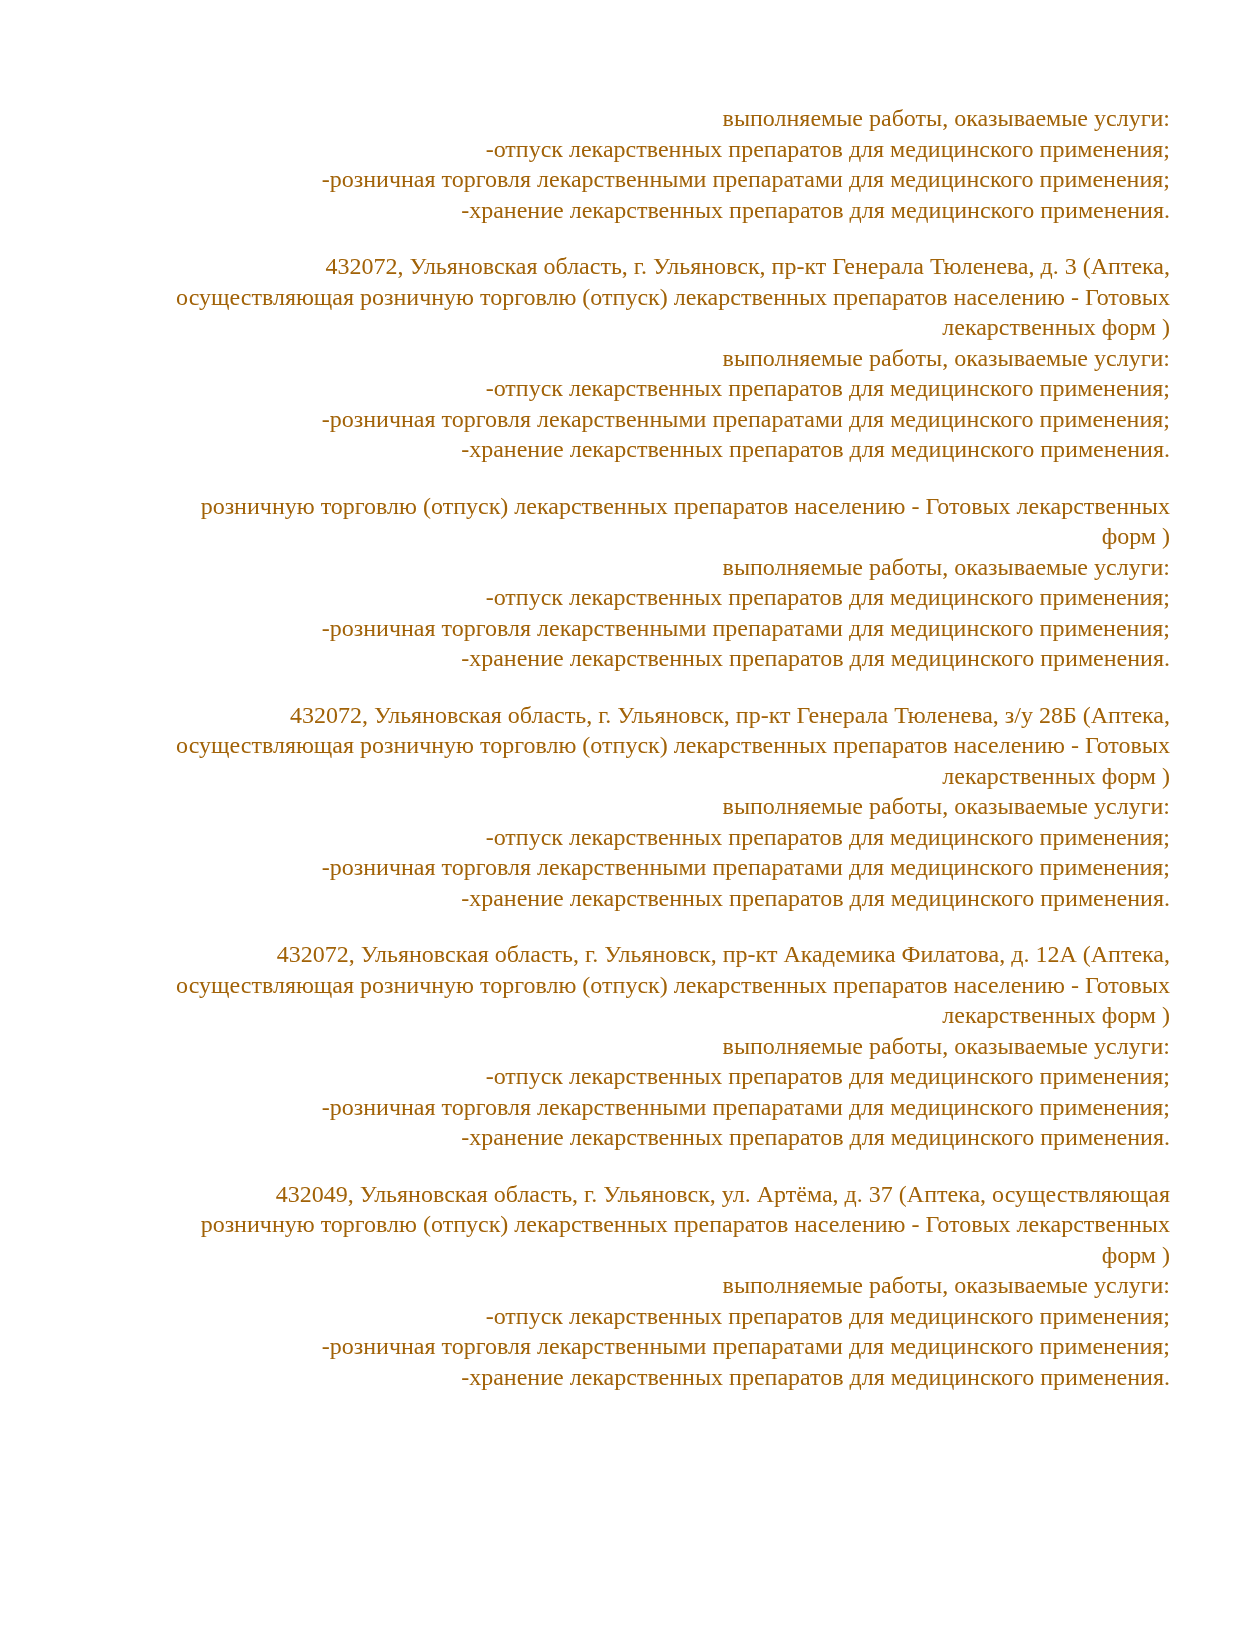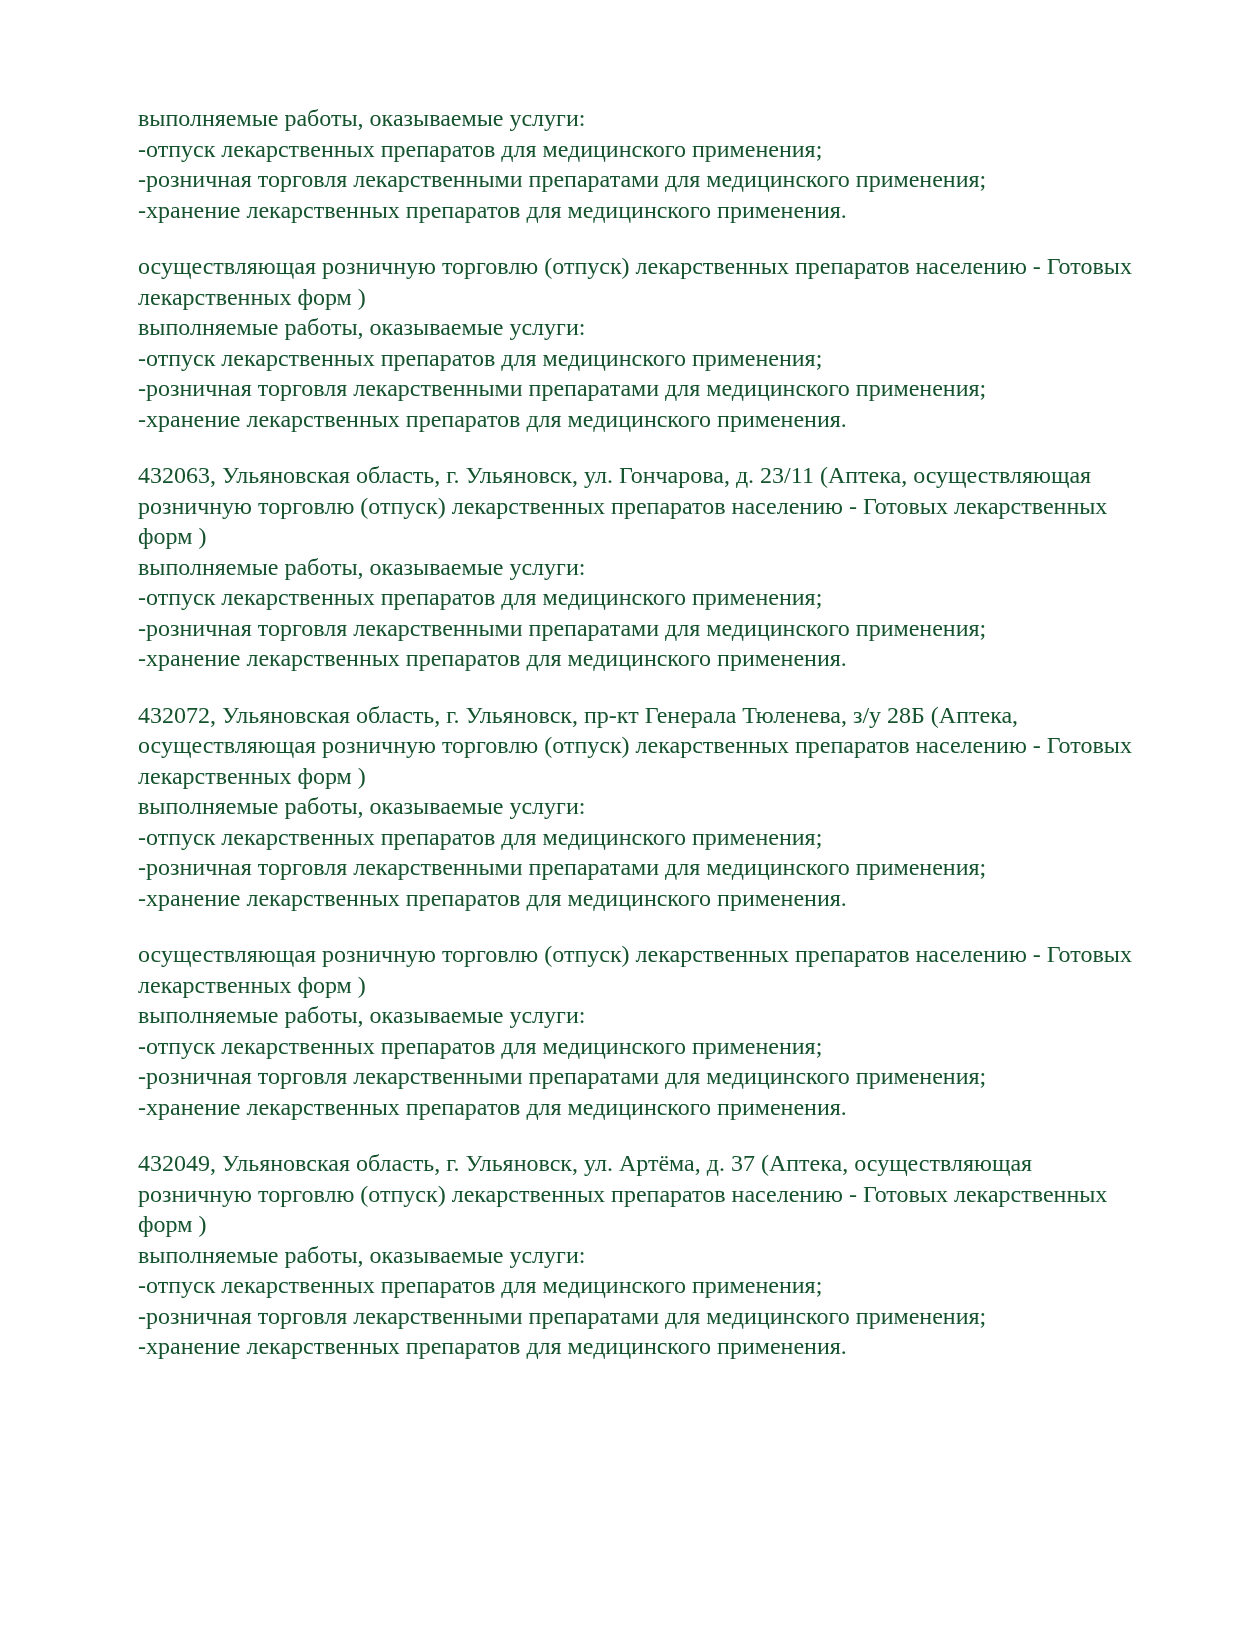--- a/index.html
+++ b/index.html
@@ -27,54 +27,55 @@
   .para {
     margin: 0 0 26px 0;
   }
   .line {
     white-space: pre;
   }
 </style>
 </head>
 <body style="background: rgb(255, 255, 255);">
 
-<main class="page" style="background: rgb(255, 255, 255); color: #14532d;">
+<main class="page" style="background: rgb(255, 255, 255); color: #a16207; text-align: right;">
   <section class="para">
       <div class="line">выполняемые работы, оказываемые услуги:</div>
       <div class="line">-отпуск лекарственных препаратов для медицинского применения;</div>
       <div class="line">-розничная торговля лекарственными препаратами для медицинского применения;</div>
       <div class="line">-хранение лекарственных препаратов для медицинского применения.</div>
     </section>
   <section class="para">
+      <div class="line">432072, Ульяновская область, г. Ульяновск, пр-кт Генерала Тюленева, д. 3 (Аптека,</div>
       <div class="line">осуществляющая розничную торговлю (отпуск) лекарственных препаратов населению - Готовых</div>
       <div class="line">лекарственных форм )</div>
       <div class="line">выполняемые работы, оказываемые услуги:</div>
       <div class="line">-отпуск лекарственных препаратов для медицинского применения;</div>
       <div class="line">-розничная торговля лекарственными препаратами для медицинского применения;</div>
       <div class="line">-хранение лекарственных препаратов для медицинского применения.</div>
     </section>
   <section class="para">
-      <div class="line">432063, Ульяновская область, г. Ульяновск, ул. Гончарова, д. 23/11 (Аптека, осуществляющая</div>
       <div class="line">розничную торговлю (отпуск) лекарственных препаратов населению - Готовых лекарственных</div>
       <div class="line">форм )</div>
       <div class="line">выполняемые работы, оказываемые услуги:</div>
       <div class="line">-отпуск лекарственных препаратов для медицинского применения;</div>
       <div class="line">-розничная торговля лекарственными препаратами для медицинского применения;</div>
       <div class="line">-хранение лекарственных препаратов для медицинского применения.</div>
     </section>
   <section class="para">
       <div class="line">432072, Ульяновская область, г. Ульяновск, пр-кт Генерала Тюленева, з/у 28Б (Аптека,</div>
       <div class="line">осуществляющая розничную торговлю (отпуск) лекарственных препаратов населению - Готовых</div>
       <div class="line">лекарственных форм )</div>
       <div class="line">выполняемые работы, оказываемые услуги:</div>
       <div class="line">-отпуск лекарственных препаратов для медицинского применения;</div>
       <div class="line">-розничная торговля лекарственными препаратами для медицинского применения;</div>
       <div class="line">-хранение лекарственных препаратов для медицинского применения.</div>
     </section>
   <section class="para">
+      <div class="line">432072, Ульяновская область, г. Ульяновск, пр-кт Академика Филатова, д. 12А (Аптека,</div>
       <div class="line">осуществляющая розничную торговлю (отпуск) лекарственных препаратов населению - Готовых</div>
       <div class="line">лекарственных форм )</div>
       <div class="line">выполняемые работы, оказываемые услуги:</div>
       <div class="line">-отпуск лекарственных препаратов для медицинского применения;</div>
       <div class="line">-розничная торговля лекарственными препаратами для медицинского применения;</div>
       <div class="line">-хранение лекарственных препаратов для медицинского применения.</div>
     </section>
   <section class="para">
       <div class="line">432049, Ульяновская область, г. Ульяновск, ул. Артёма, д. 37 (Аптека, осуществляющая</div>
       <div class="line">розничную торговлю (отпуск) лекарственных препаратов населению - Готовых лекарственных</div>

